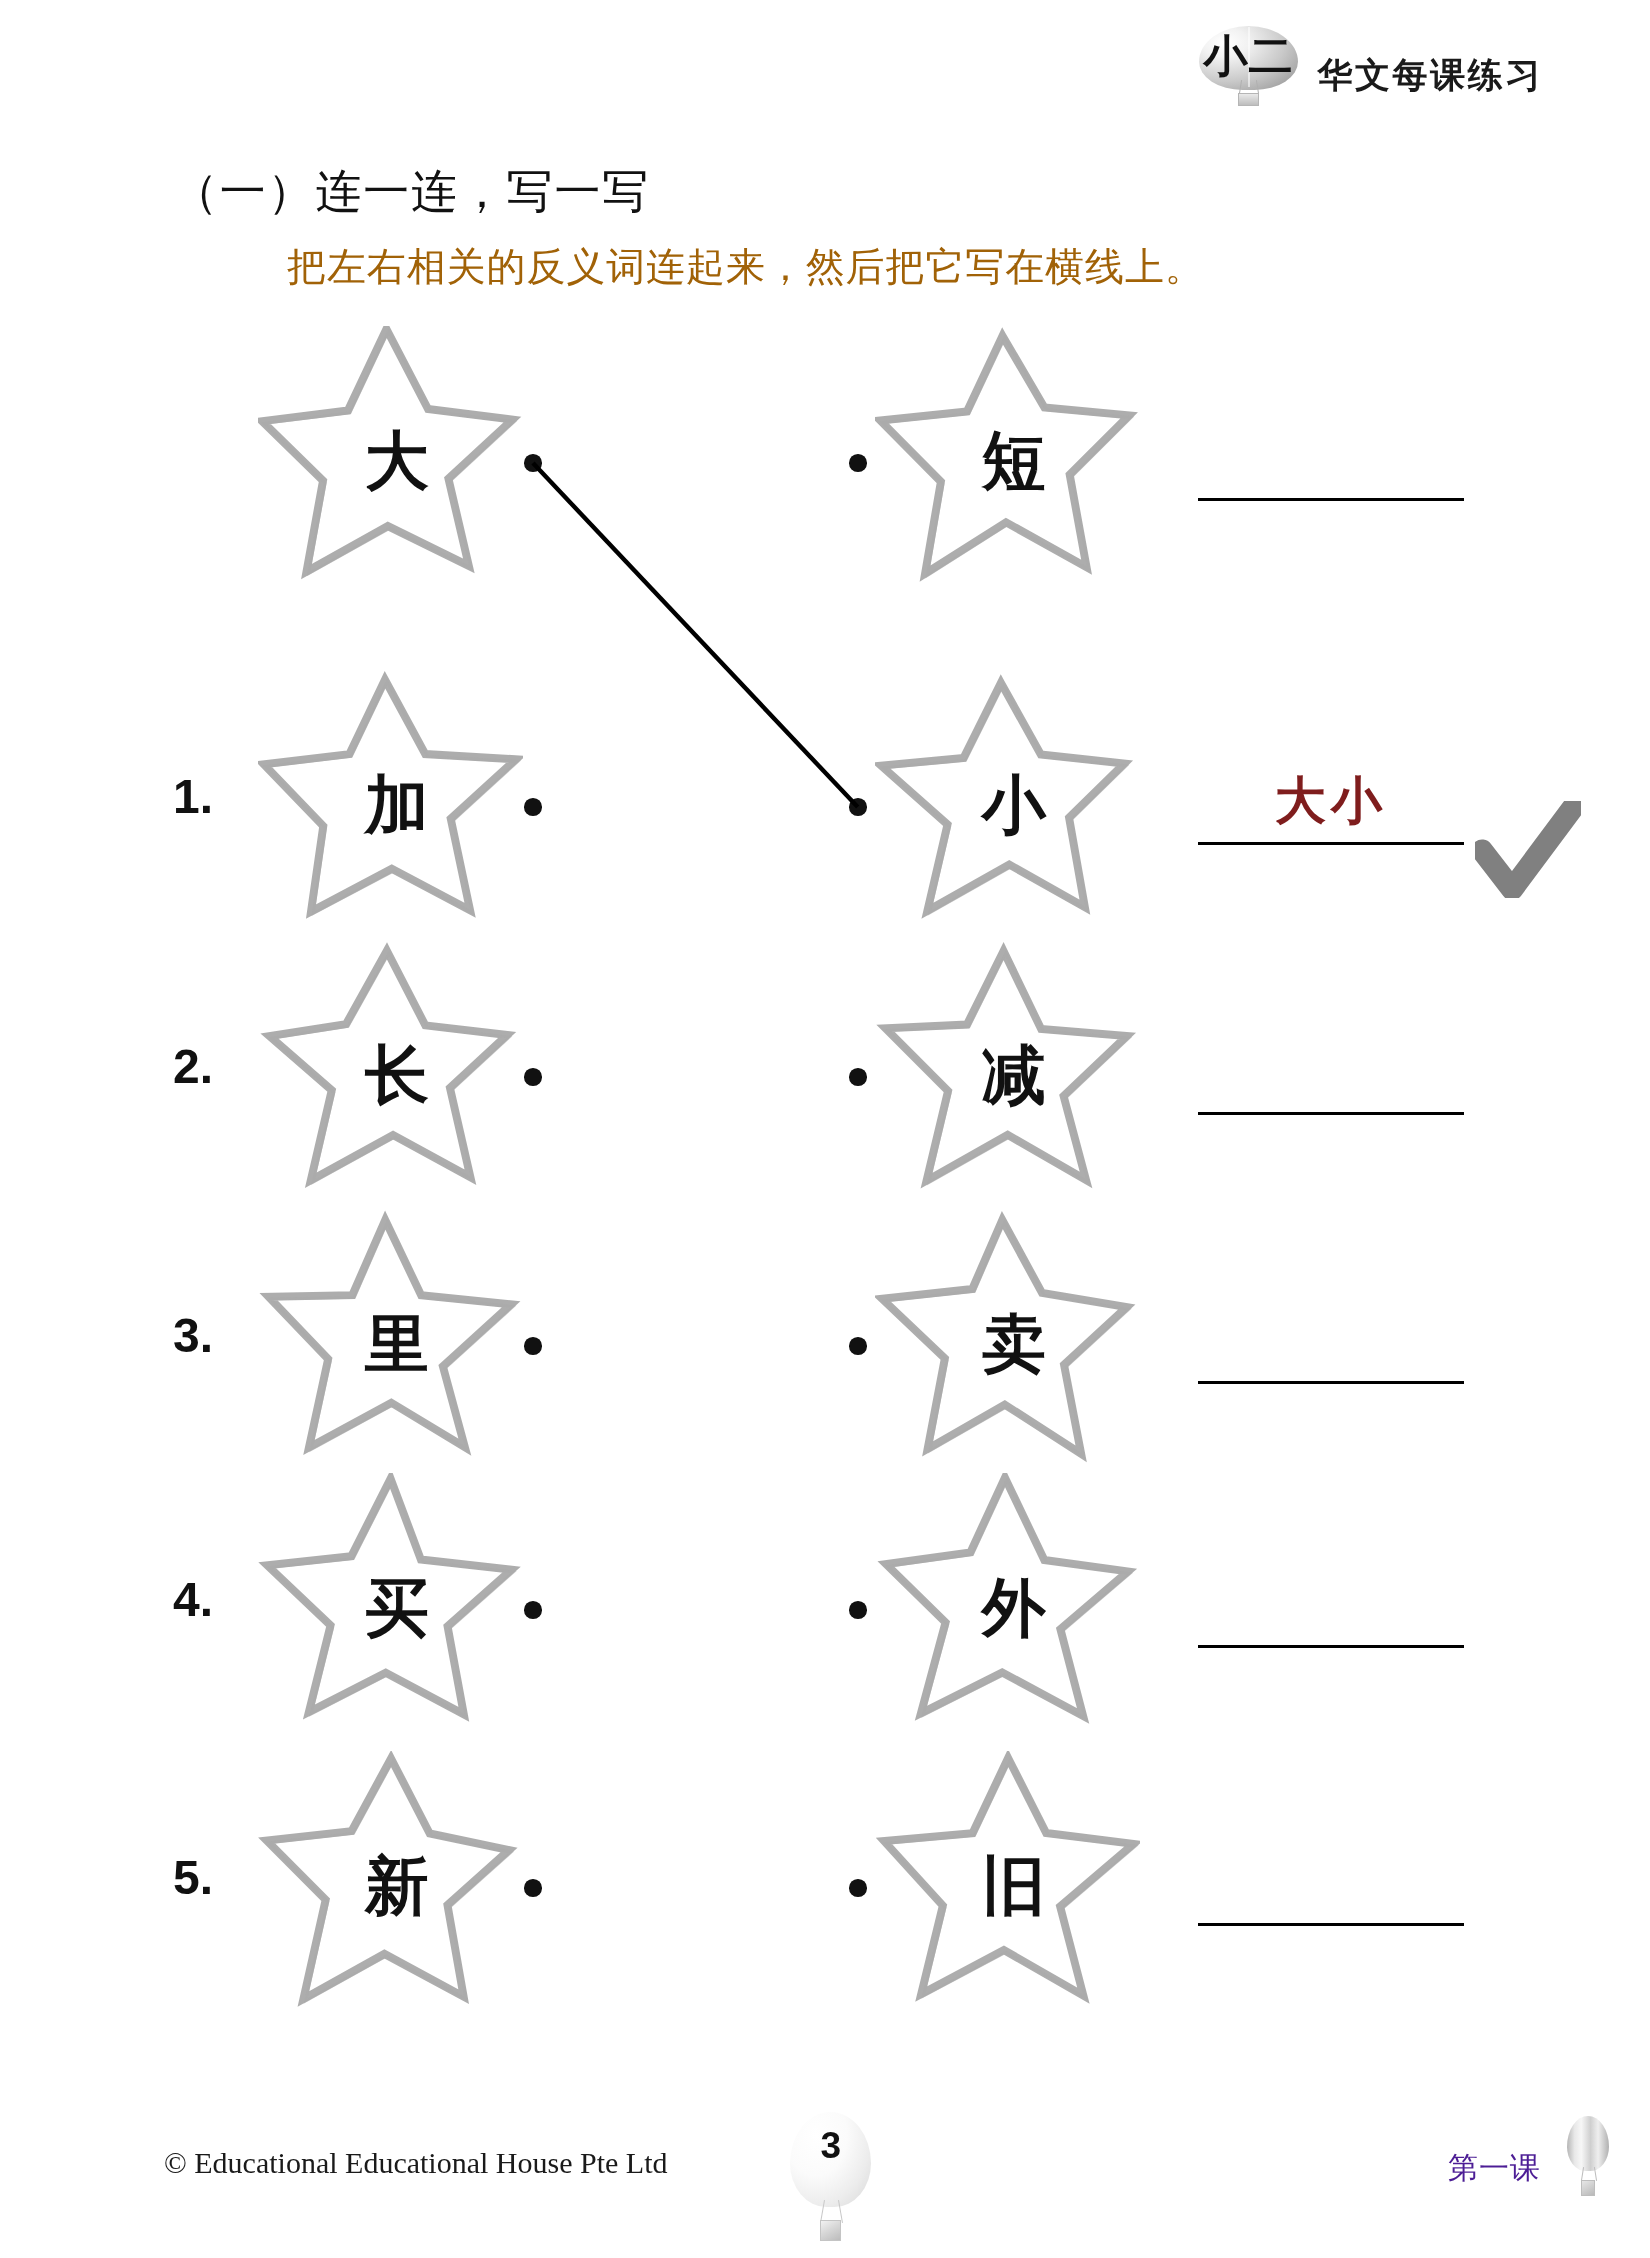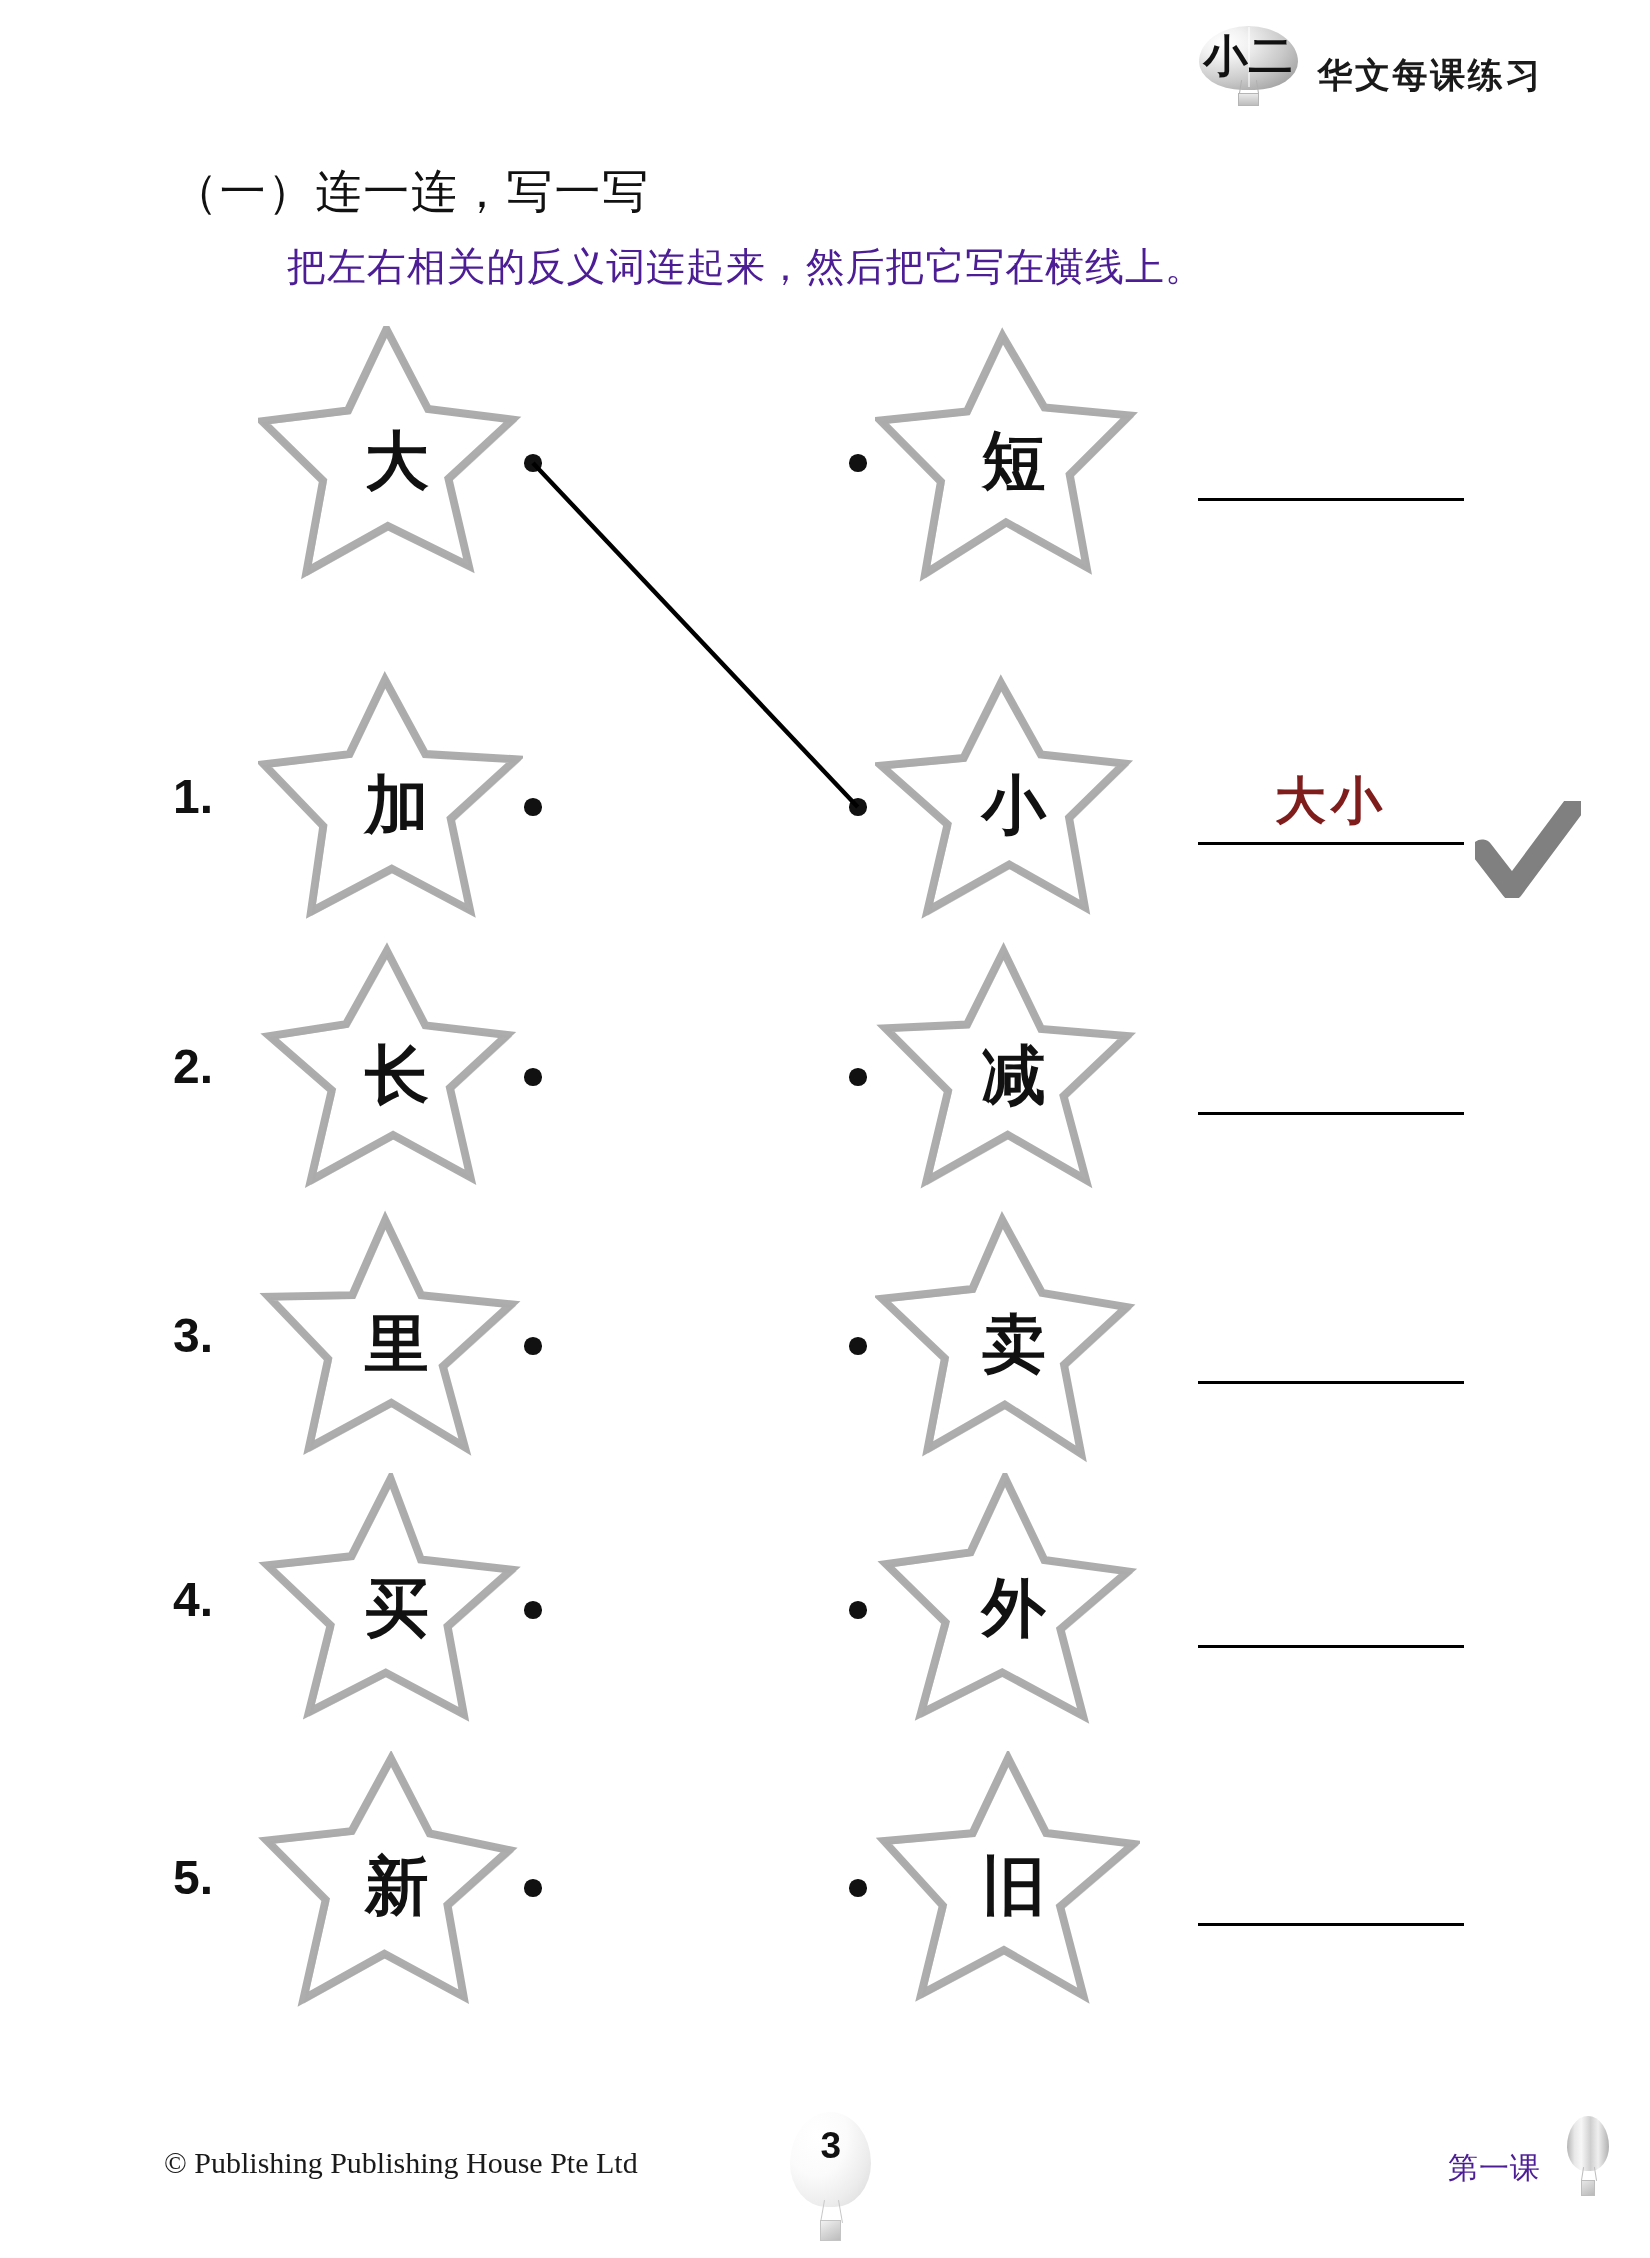--- a/index.html
+++ b/index.html
@@ -107,21 +107,21 @@
     color: #111111;
     letter-spacing: 1.8px;
     white-space: nowrap;
   }
   #section-instruction {
     position: absolute;
     left: 287px;
     top: 240px;
     font-size: 39px;
     font-weight: 400;
-    color: #4c1d95;
+    color: #a16207;
     letter-spacing: 0.9px;
     white-space: nowrap;
   }
 
   
   .row {
     position: absolute;
     left: 0;
     width: 1651px;
     height: 265px;
@@ -464,21 +464,21 @@
           <div class="star-char">旧</div>
         </div>
         <div class="answer-line"></div>
       </div>
     </div>
 
   <svg id="connector-layer" viewBox="0 0 1871 2560" preserveAspectRatio="none">
       <line x1="604" y1="525" x2="972" y2="915" stroke="#000000" stroke-width="5"></line>
     </svg>
 
-  <div id="footer-copyright">© Publishing Publishing House Pte Ltd</div>
+  <div id="footer-copyright">© Educational Educational House Pte Ltd</div>
 
   <div id="page-balloon">
     <div class="env"></div>
     <div class="rp1"></div>
     <div class="rp2"></div>
     <div class="bskt"></div>
     <div class="num">3</div>
   </div>
 
   <div id="footer-lesson">第一课</div>

